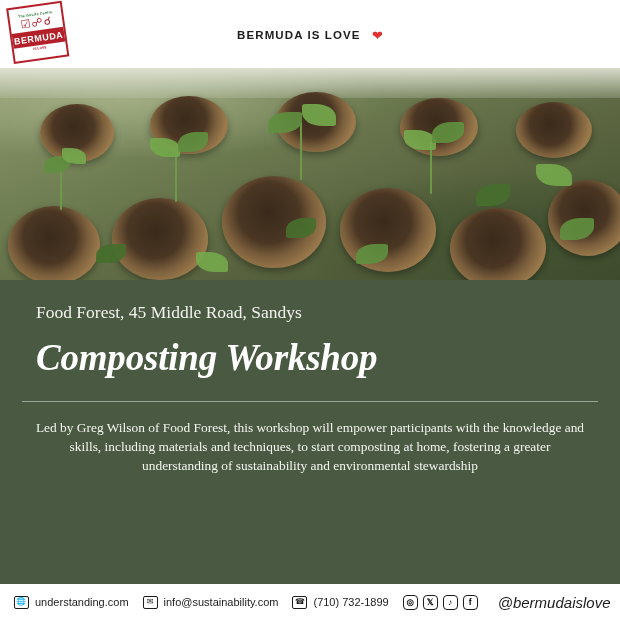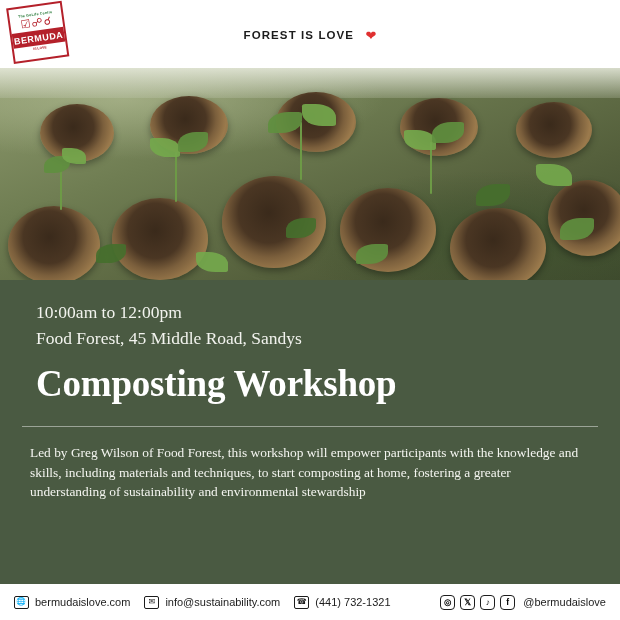--- a/index.html
+++ b/index.html
@@ -181,20 +181,21 @@
     color: #f2f3ee;
   }
   .headline {
     font-family: "Liberation Serif", serif;
     font-weight: bold;
     font-size: 37px;
     letter-spacing: -0.2px;
     color: #ffffff;
     margin-top: 12px;
     line-height: 1.1;
+    font-style: italic;
   }
 
   
   .divider {
     height: 1px;
     background: rgba(255,255,255,.45);
     margin: 16px 22px 0 22px;
     flex: 0 0 auto;
   }
 
@@ -202,20 +203,21 @@
   .body {
     padding: 16px 30px 0 30px;
     flex: 1 1 auto;
   }
   .body p {
     font-family: "Liberation Serif", serif;
     font-size: 13.4px;
     line-height: 1.42;
     color: #f4f5f0;
     margin: 0 0 14px 0;
+    text-align: center;
   }
 
   
   .footer {
     height: 36px;
     background: #ffffff;
     display: flex;
     align-items: center;
     padding: 0 14px;
     box-sizing: border-box;
@@ -256,43 +258,44 @@
     border-radius: 4px;
     display: inline-flex;
     align-items: center;
     justify-content: center;
     font-size: 8.5px;
     font-weight: bold;
     line-height: 1;
     box-sizing: border-box;
   }
   .handle {
-    font-size: 11px;
+    font-size: 15px;
     color: #1c1c1c;
-    margin-left: 3px;
+    margin-left: 15px;
+    font-style: italic;
   }
 </style>
 </head>
 <body>
 
 <div class="poster">
 
   <div class="topbar">
 
     <div class="logo-left">
       <div class="lbox">
         <div class="ltop">The GoLife Centre</div>
         <div class="cutlery">☑☍☌</div>
         <div class="lmid">BERMUDA</div>
         <div class="lbot">IS LOVE</div>
       </div>
     </div>
 
     <div>
-      <span class="topbar-title">FOREST IS LOVE</span>
+      <span class="topbar-title">BERMUDA IS LOVE</span>
       <span class="heart-icon">❤</span>
     </div>
 
 
   </div>
 
   <div class="photo">
     <div class="photo-bg"></div>
     <div class="tray"></div>
 
@@ -323,46 +326,45 @@
     <div class="leaf" style="left:432px; top:54px;  width:32px; height:21px;"></div>
     <div class="leaf l3" style="left:476px; top:116px; width:34px; height:22px;"></div>
     <div class="leaf l2" style="left:536px; top:96px;  width:36px; height:22px;"></div>
     <div class="leaf" style="left:560px; top:150px;  width:34px; height:22px;"></div>
     <div class="leaf l3" style="left:96px;  top:176px; width:30px; height:19px;"></div>
     <div class="leaf l2" style="left:196px; top:184px; width:32px; height:20px;"></div>
     <div class="leaf" style="left:356px; top:176px;  width:32px; height:20px;"></div>
   </div>
 
   <div class="details">
-    <div class="line">10:00am to 12:00pm</div>
     <div class="line">Food Forest, 45 Middle Road, Sandys</div>
     <div class="headline">Composting Workshop</div>
   </div>
 
   <div class="divider"></div>
 
   <div class="body">
     <p>Led by Greg Wilson of Food Forest, this workshop will empower participants with the knowledge and skills, including materials and techniques, to start composting at home, fostering a greater understanding of sustainability and environmental stewardship</p>
   </div>
 
   <div class="footer">
 
     <div class="fitem">
       <span class="fbox">🌐</span>
-      <span>bermudaislove.com</span>
+      <span>understanding.com</span>
     </div>
 
     <div class="fitem">
       <span class="fbox">✉</span>
       <span>info@sustainability.com</span>
     </div>
 
     <div class="fitem">
       <span class="fbox">☎</span>
-      <span>(441) 732-1321</span>
+      <span>(710) 732-1899</span>
     </div>
 
     <div class="fsocial">
       <span class="sbox">◎</span>
       <span class="sbox">𝕏</span>
       <span class="sbox">♪</span>
       <span class="sbox">f</span>
       <span class="handle">@bermudaislove</span>
     </div>
 

